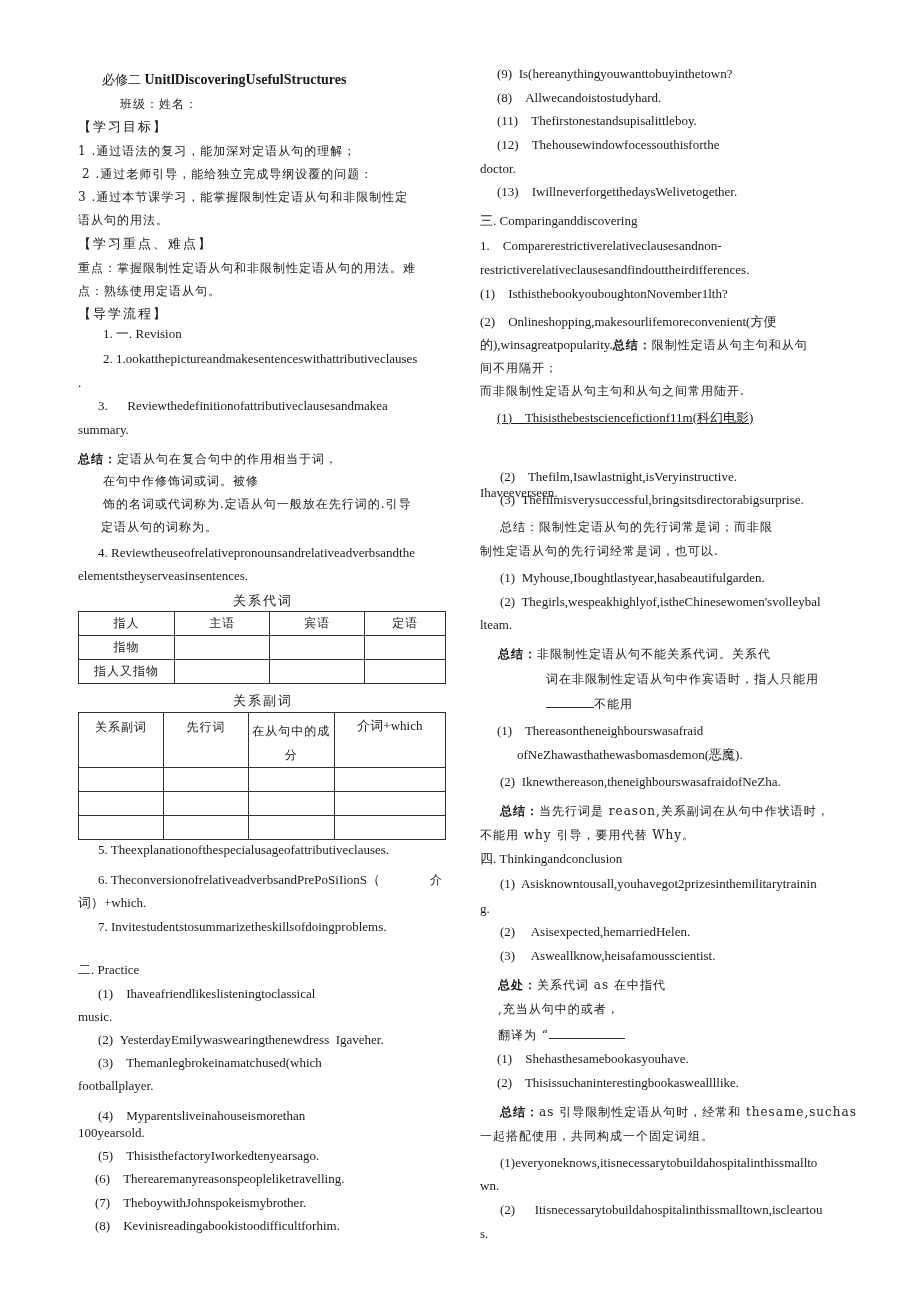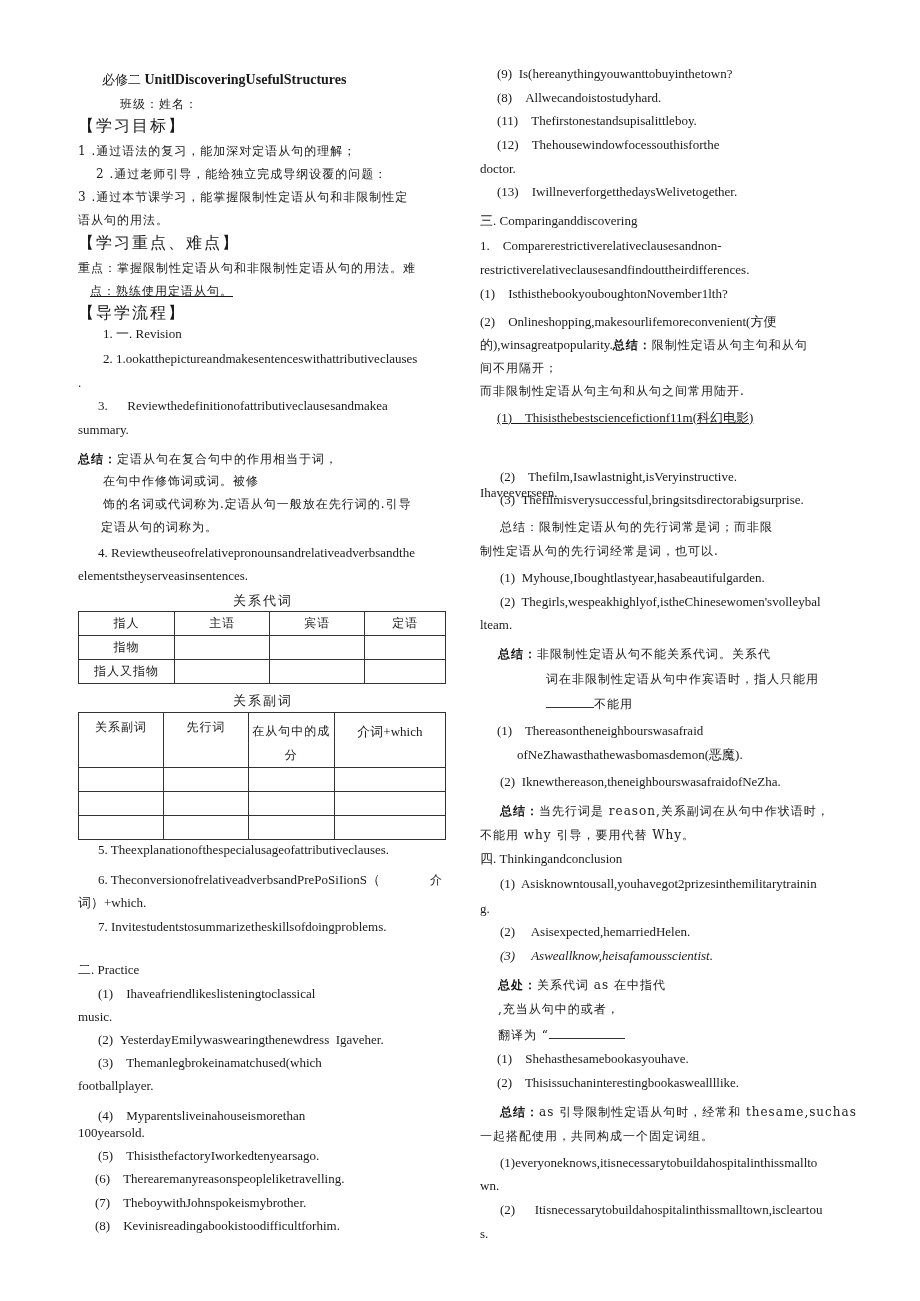--- a/index.html
+++ b/index.html
@@ -3,45 +3,45 @@
 <meta charset="utf-8">
 <style>
   html, body { margin: 0; padding: 0; background: #ffffff; }
   body { width: 920px; height: 1301px; position: relative; overflow: hidden;
          font-family: "Liberation Serif", "DejaVu Serif", serif; color: #1a1a1a; }
   .ln { position: absolute; white-space: nowrap; font-size: 13px; line-height: 16px; }
   .cn { font-family: "DejaVu Serif", "Liberation Serif", serif; font-size: 12px; letter-spacing: 1px; }
   .b { font-weight: bold; }
   .title { font-size: 14px; font-weight: bold; }
   .title .cnp { font-weight: normal; font-family: "DejaVu Serif", serif; font-size: 13px; }
-  .head { font-family: Liberation Mono, monospace; font-size: 16px; letter-spacing: 2px; }
+  .head { font-family: Liberation Sans, sans-serif; font-size: 13px; letter-spacing: 2px; }
   table.grid { position: absolute; border-collapse: collapse; }
   table.grid td { border: 1px solid #333; font-family: "DejaVu Serif", serif; font-size: 12px;
                   letter-spacing: 1px; text-align: center; padding: 0; color: #1a1a1a; }
   .tcap { position: absolute; font-family: "DejaVu Serif", serif; font-size: 13px; letter-spacing: 2px; }
   .blank { display: inline-block; border-bottom: 1px solid #333; height: 12px; vertical-align: baseline; }
 </style>
 </head>
 <body>
 
 <div class="ln title" style="left:102px;top:72px;">
   <span class="cnp">必修二</span>
   <span>UnitlDiscoveringUsefulStructures</span>
 </div>
 <div class="ln cn" style="left:120px;top:96px;">班级：姓名：</div>
 
 <div class="ln head" style="left:78px;top:119px;">【学习目标】</div>
 <div class="ln cn" style="left:78px;top:143px;">1  .通过语法的复习，能加深对定语从句的理解；</div>
-<div class="ln cn" style="left:96px;top:166px;">2   .通过老师引导，能给独立完成导纲设覆的问题：</div>
+<div class="ln cn" style="left:82px;top:166px;">2   .通过老师引导，能给独立完成导纲设覆的问题：</div>
 <div class="ln cn" style="left:78px;top:189px;">3   .通过本节课学习，能掌握限制性定语从句和非限制性定</div>
 <div class="ln cn" style="left:78px;top:212px;">语从句的用法。</div>
 
 <div class="ln head" style="left:78px;top:236px;">【学习重点、难点】</div>
 <div class="ln cn" style="left:78px;top:260px;">重点：掌握限制性定语从句和非限制性定语从句的用法。难</div>
-<div class="ln cn" style="left:90px;top:283px;text-decoration:underline;">点：熟练使用定语从句。</div>
+<div class="ln cn" style="left:78px;top:283px;">点：熟练使用定语从句。</div>
 
 <div class="ln head" style="left:78px;top:306px;">【导学流程】</div>
 <div class="ln" style="left:103px;top:326px;">1. 一. Revision</div>
 <div class="ln" style="left:103px;top:351px;">2. 1.ookatthepictureandmakesentenceswithattributiveclauses</div>
 <div class="ln" style="left:78px;top:375px;">.</div>
 <div class="ln" style="left:98px;top:398px;white-space:pre;">3.      Reviewthedefinitionofattributiveclausesandmakea</div>
 <div class="ln" style="left:78px;top:422px;">summary.</div>
 
 <div class="ln cn" style="left:78px;top:451px;">
   <span class="b">总结：</span><span>定语从句在复合句中的作用相当于词，</span>
@@ -77,21 +77,21 @@
 </tbody>
   </table>
 
 <div class="tcap" style="left:233px;top:692px;">关系副词</div>
 <table class="grid" style="left:78px;top:712px;width:368px;">
   <tbody>
       <tr style="height:48px;">
     <td style="width:88px;vertical-align:top;padding-top:6px;">关系副词</td>
     <td style="width:87px;vertical-align:top;padding-top:6px;">先行词</td>
     <td style="width:89px;vertical-align:top;padding-top:6px;white-space:normal;line-height:24px;">在从句中的成分</td>
-    <td style="width:114px;vertical-align:top;padding-top:10px;font-family:'Liberation Serif',serif;font-size:13px;letter-spacing:0;margin-top:41px;">介词+which</td>
+    <td style="width:114px;vertical-align:top;padding-top:4px;font-family:'Liberation Serif',serif;font-size:13px;letter-spacing:0;margin-top:41px;">介词+which</td>
   </tr>
   <tr style="height:24px;">
     <td></td>
     <td></td>
     <td></td>
     <td></td>
   </tr>
   <tr style="height:24px;">
     <td></td>
     <td></td>
@@ -161,21 +161,21 @@
 <div class="ln" style="left:497px;top:723px;white-space:pre;">(1)    Thereasontheneighbourswasafraid</div>
 <div class="ln" style="left:517px;top:747px;">ofNeZhawasthathewasbomasdemon(恶魔).</div>
 <div class="ln" style="left:500px;top:774px;white-space:pre;">(2)  Iknewthereason,theneighbourswasafraidofNeZha.</div>
 <div class="ln cn" style="left:500px;top:803px;"><span class="b">总结：</span><span>当先行词是 reason,关系副词在从句中作状语时，</span></div>
 <div class="ln cn" style="left:480px;top:827px;">不能用 why 引导，要用代替 Why。</div>
 
 <div class="ln" style="left:480px;top:851px;">四. Thinkingandconclusion</div>
 <div class="ln" style="left:500px;top:876px;white-space:pre;">(1)  Asisknowntousall,youhavegot2prizesinthemilitarytrainin</div>
 <div class="ln" style="left:480px;top:901px;">g.</div>
 <div class="ln" style="left:500px;top:924px;white-space:pre;">(2)     Asisexpected,hemarriedHelen.</div>
-<div class="ln" style="left:500px;top:948px;white-space:pre;font-style:italic;">(3)     Asweallknow,heisafamousscientist.</div>
+<div class="ln" style="left:500px;top:948px;white-space:pre;">(3)     Asweallknow,heisafamousscientist.</div>
 <div class="ln cn" style="left:498px;top:977px;"><span class="b">总处：</span><span>关系代词 as 在中指代</span></div>
 <div class="ln cn" style="left:498px;top:1001px;">,充当从句中的或者，</div>
 <div class="ln cn" style="left:498px;top:1026px;"><span>翻译为 “</span><span class="blank" style="width:76px;"></span></div>
 <div class="ln" style="left:497px;top:1051px;white-space:pre;">(1)    Shehasthesamebookasyouhave.</div>
 <div class="ln" style="left:497px;top:1075px;white-space:pre;">(2)    Thisissuchaninterestingbookasweallllike.</div>
 <div class="ln cn" style="left:500px;top:1104px;"><span class="b">总结：</span><span>as 引导限制性定语从句时，经常和 thesame,suchas</span></div>
 <div class="ln cn" style="left:480px;top:1128px;">一起搭配使用，共同构成一个固定词组。</div>
 <div class="ln" style="left:500px;top:1155px;">(1)everyoneknows,itisnecessarytobuildahospitalinthissmallto</div>
 <div class="ln" style="left:480px;top:1178px;">wn.</div>
 <div class="ln" style="left:500px;top:1202px;white-space:pre;">(2)      Itisnecessarytobuildahospitalinthissmalltown,iscleartou</div>

